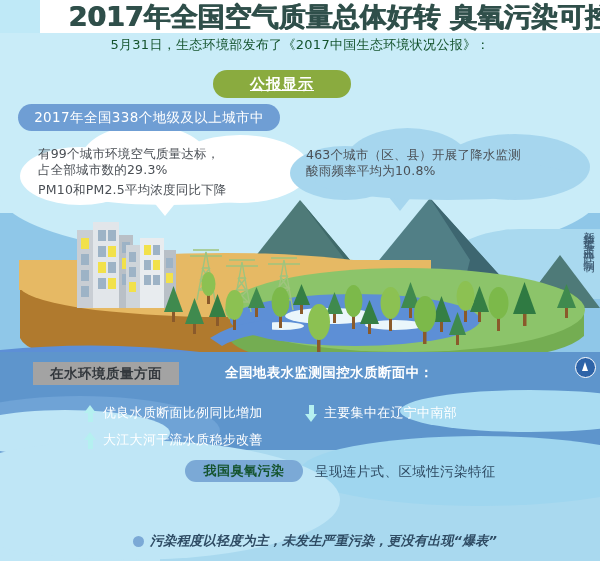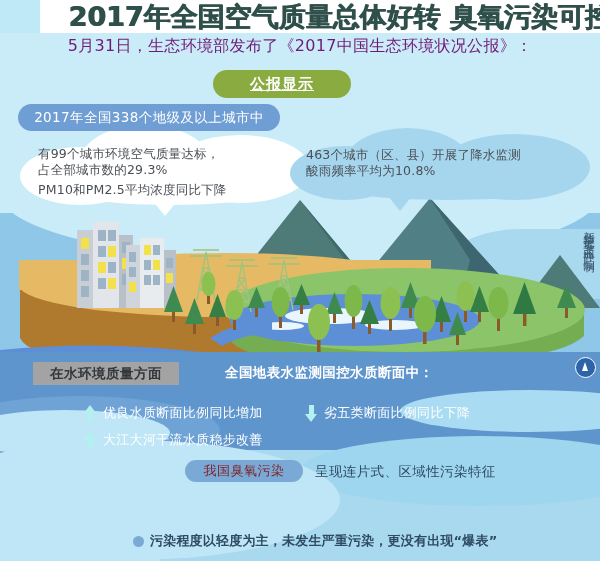--- a/index.html
+++ b/index.html
@@ -48,22 +48,22 @@
   }
   .sky-curve2{
     position:absolute;left:430px;top:196px;width:190px;height:70px;
     background:#a9d9ef;
     border-top-left-radius:90px 60px;
   }
   
   .subtitle{
     position:absolute;left:0;top:36px;width:600px;
     text-align:center;
-    font-size:16px;
-    color:#701a75;
+    font-size:13px;
+    color:#14532d;
     z-index:30;
     letter-spacing:.3px;
   }
   
   .green-pill{
     position:absolute;left:213px;top:70px;
     width:138px;height:28px;
     background:#8aab3f;
     border-radius:14px;
     display:flex;align-items:center;justify-content:center;
@@ -211,34 +211,34 @@
   .arrow-down::after{
     content:"";position:absolute;left:0;bottom:0;width:0;height:0;
     border-left:6.5px solid transparent;border-right:6.5px solid transparent;
     border-top:8px solid #b5f0f0;
   }
   .ozone-pill{
     position:absolute;left:185px;top:460px;
     width:118px;height:22px;
     background:#7ba9d6;border-radius:11px;
     display:flex;align-items:center;justify-content:center;
-    color:#7f1d1d;font-size:13px;font-weight:normal;letter-spacing:.5px;
+    color:#14532d;font-size:13px;font-weight:bold;letter-spacing:.5px;
     z-index:32;
   }
   .ozone-right{
     position:absolute;left:315px;top:463px;
     color:#2e4b63;font-size:13.5px;font-weight:normal;letter-spacing:.4px;
     z-index:32;
   }
   .bullet-row{
     position:absolute;z-index:32;display:flex;align-items:flex-start;
     color:#2e4b63;font-size:13px;font-weight:bold;line-height:16px;letter-spacing:.2px;
   }
   .bullet-row.b1{left:133px;top:493px;width:465px;}
-  .bullet-row.b2{left:133px;top:533px;width:465px;}
+  .bullet-row.b2{left:133px;top:533px;width:465px;font-style:italic;}
   .dot{
     width:11px;height:11px;border-radius:50%;background:#7ba9d6;
     margin-right:6px;margin-top:3px;flex:none;
   }
   
   .credit{
     position:absolute;right:4px;top:222px;
     writing-mode:vertical-rl;
     font-size:11.5px;color:#3d5a72;letter-spacing:2px;
     z-index:35;
@@ -512,21 +512,21 @@
 
   <div class="green-label">在水环境质量方面</div>
   <div class="head-right">全国地表水监测国控水质断面中：</div>
 
   <div class="row r1">
     <span class="arrow-up"></span>
     <span>优良水质断面比例同比增加</span>
   </div>
   <div class="row r2">
     <span class="arrow-down"></span>
-    <span>劣五类断面比例同比下降</span>
+    <span>主要集中在辽宁中南部</span>
   </div>
   <div class="row r3">
     <span class="arrow-up"></span>
     <span>大江大河干流水质稳步改善</span>
   </div>
 
   <div class="ozone-pill">我国臭氧污染</div>
   <div class="ozone-right">呈现连片式、区域性污染特征</div>
 
   <div class="bullet-row b2">

